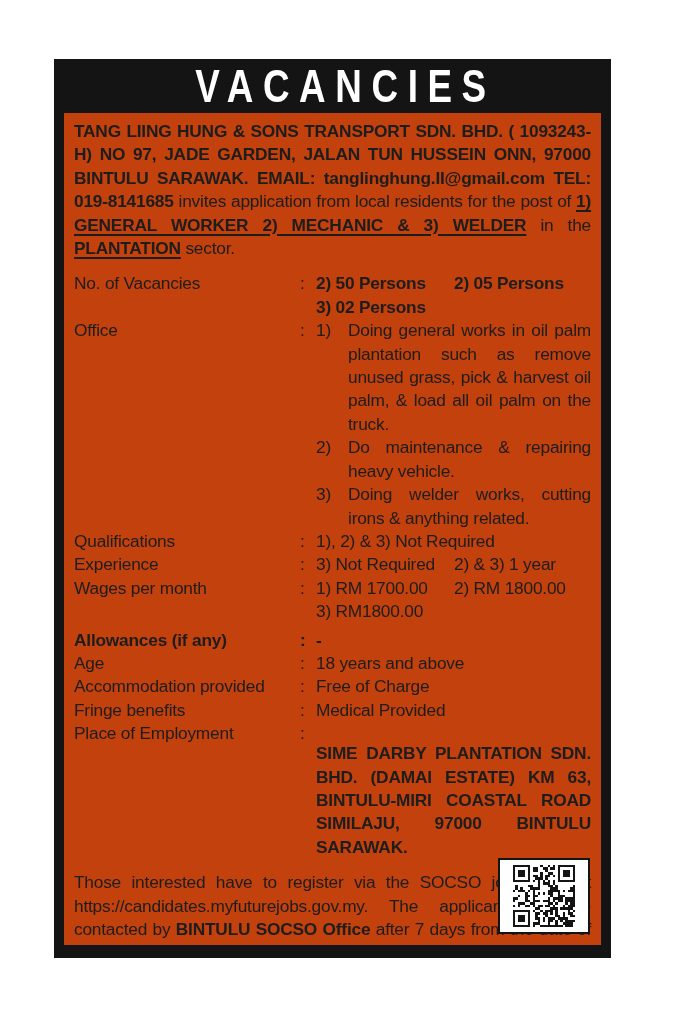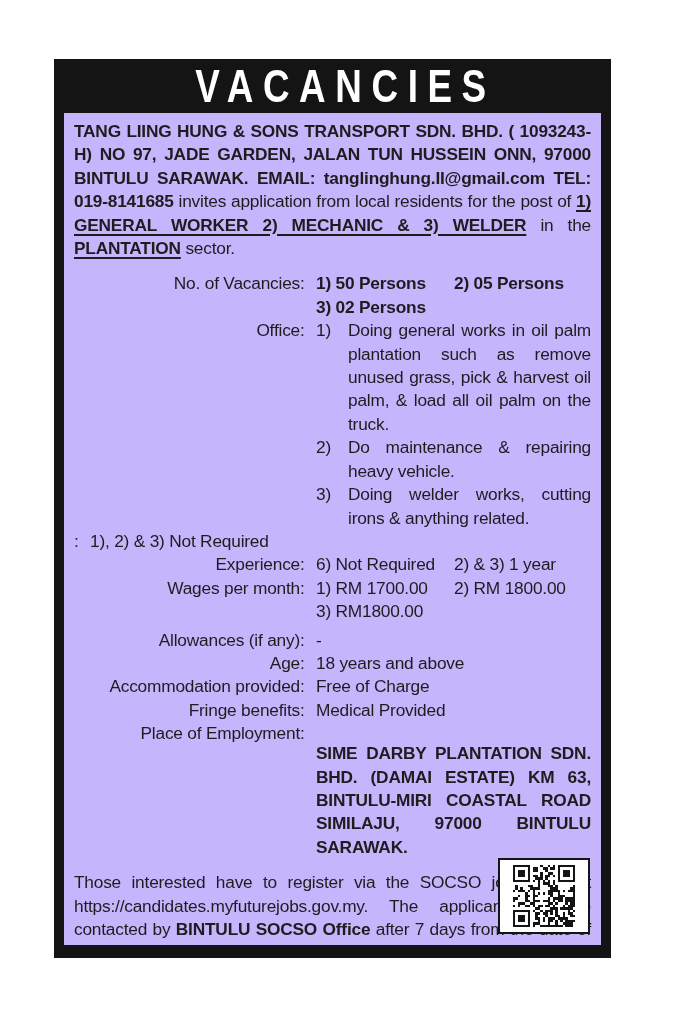--- a/index.html
+++ b/index.html
@@ -10,42 +10,42 @@
 
   .title-band { height:54px; display:flex; align-items:center; justify-content:center; overflow:hidden; }
   .title-band h1 {
     color:#ffffff; font-weight:700; font-size:46px; line-height:54px;
     letter-spacing:12px; text-indent:12px; white-space:nowrap;
     transform:scaleX(.8); transform-origin:center;
   }
 
   .inner {
     position:absolute; left:10px; right:10px; top:54px; bottom:13px;
-    background:#c4b5fd; padding:7px 10px 8px 10px; overflow:hidden;
+    background:#c2410c; padding:7px 10px 8px 10px; overflow:hidden;
   }
 
   .doc { font-size:17.3px; line-height:23.4px; letter-spacing:-0.2px; }
 
   .intro { text-align:justify; }
   .b { font-weight:700; }
   .bu { font-weight:700; text-decoration:underline; text-decoration-thickness:2px; text-underline-offset:2.5px; }
   .it { }
 
   .details { margin-top:12px; }
   .row { display:flex; align-items:flex-start; }
-  .cell-label { width:226px; flex:0 0 226px;text-align:right; }
+  .cell-label { width:226px; flex:0 0 226px; }
   .cell-colon { width:16px; flex:0 0 16px; }
   .cell-value { flex:1; }
   .col1 { display:inline-block; width:138px; }
 
   .duty { display:flex; }
   .duty-num { width:24px; flex:0 0 24px; }
   .duty-text { flex:1; text-align:justify;margin-left:8px; }
 
-  .row-allowances { margin-top:5px; }
+  .row-allowances { margin-top:5px;font-weight:bold; }
   .just { text-align:justify;margin-top:20px; }
 
   .outro { margin-top:12px; text-align:justify; }
 
   .qr-box {
     position:absolute; right:11px; bottom:11px;
     width:92px; height:76px; border:2px solid #141414; background:#fff;
     display:flex; align-items:center; justify-content:center;
   }
   .qr-box svg { width:62px; height:62px; display:block; }
@@ -62,21 +62,21 @@
   <div class="inner doc">
 
     <p class="intro"><span class="b">TANG LIING HUNG &amp; SONS TRANSPORT SDN. BHD. ( 1093243-H) NO 97, JADE GARDEN, JALAN TUN HUSSEIN ONN, 97000 BINTULU SARAWAK. EMAIL: tanglinghung.II@gmail.com TEL: 019-8141685</span><span> invites application from local residents for the post of </span><span class="bu">1) GENERAL WORKER 2) MECHANIC &amp; 3) WELDER</span><span> in the </span><span class="bu">PLANTATION</span><span> sector.</span></p>
 
     <div class="details">
 
       <div class="row">
         <div class="cell-label">No. of Vacancies</div>
         <div class="cell-colon">:</div>
         <div class="cell-value b">
-          <div><span class="col1">1) 50 Persons</span><span>2) 05 Persons</span></div>
+          <div><span class="col1">2) 50 Persons</span><span>2) 05 Persons</span></div>
           <div>3) 02 Persons</div>
         </div>
       </div>
 
       <div class="row">
         <div class="cell-label">Office</div>
         <div class="cell-colon">:</div>
         <div class="cell-value">
           <div class="duty">
             <span class="duty-num">1)</span>
@@ -87,29 +87,30 @@
             <span class="duty-text">Do maintenance &amp; repairing heavy vehicle.</span>
           </div>
           <div class="duty">
             <span class="duty-num">3)</span>
             <span class="duty-text">Doing welder works, cutting irons &amp; anything related.</span>
           </div>
         </div>
       </div>
 
       <div class="row">
+        <div class="cell-label">Qualifications</div>
         <div class="cell-colon">:</div>
         <div class="cell-value">1), 2) &amp; 3) Not Required</div>
       </div>
 
       <div class="row">
         <div class="cell-label">Experience</div>
         <div class="cell-colon">:</div>
         <div class="cell-value">
-          <span class="col1">6) Not Required</span><span>2) &amp; 3) 1 year</span>
+          <span class="col1">3) Not Required</span><span>2) &amp; 3) 1 year</span>
         </div>
       </div>
 
       <div class="row">
         <div class="cell-label">Wages per month</div>
         <div class="cell-colon">:</div>
         <div class="cell-value">
           <div><span class="col1">1) RM 1700.00</span><span>2) RM 1800.00</span></div>
           <div>3) RM1800.00</div>
         </div>

